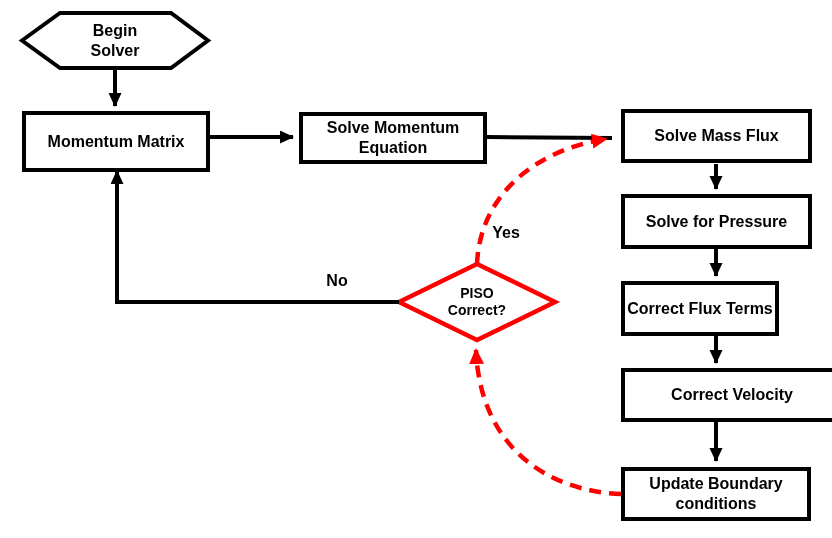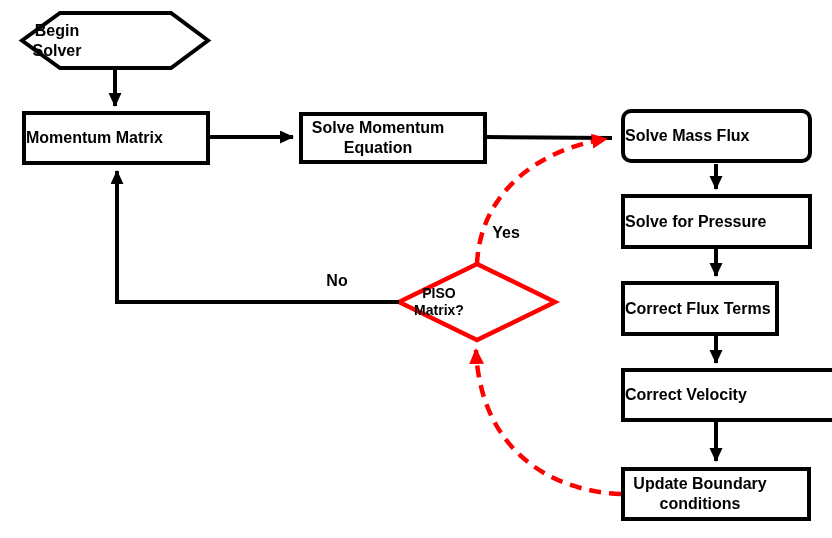--- a/index.html
+++ b/index.html
@@ -22,21 +22,21 @@
   .s-line{stroke:var(--line);stroke-width:4;fill:none;}
   .s-accent{stroke:var(--accent);stroke-width:4.5;fill:none;}
   .dashed{stroke-dasharray:12 8;}
   .shape-line{fill:var(--node_fill);stroke:var(--line);stroke-width:4;}
   .shape-accent{fill:var(--node_fill);stroke:var(--accent);stroke-width:4.5;}
   .fill-line{fill:var(--line);}
   .fill-accent{fill:var(--accent);}
   
   .node{
     position:absolute;
-    display:flex;align-items:center;
+    display:flex;align-items:center;justify-content:center;
     box-sizing:border-box;
     text-align:center;
     color:var(--text);
     font-weight:bold;
     font-size:16px;
     line-height:1.22;
   }
   .node.rect{
     background:var(--node_fill);
     border:4px solid var(--line);
@@ -83,48 +83,48 @@
     <path d="M399,302 L117,302 L117,171" class="s-line" marker-end="url(#mBlack)"></path>
 
     <path d="M477,264 C480,195 535,150 606,139" class="s-accent dashed" marker-end="url(#mRed)"></path>
     <path d="M621,494 C545,491 480,445 476,350" class="s-accent dashed" marker-end="url(#mRed)"></path>
   </svg>
 
   <div class="node overlay lbl-narrow-70" style="left:22px;top:13px;width:186px;height:55px;">
     <span>Begin Solver</span>
   </div>
 
-  <div class="node rect" style="left:22px;top:111px;width:188px;height:54px;">
+  <div class="node rect" style="left:22px;top:111px;width:188px;height:61px;">
     <span>Momentum Matrix</span>
   </div>
 
   <div class="node rect lbl-narrow-150" style="left:299px;top:112px;width:188px;height:52px;">
     <span>Solve Momentum Equation</span>
   </div>
 
-  <div class="node rect" style="left:621px;top:109px;width:191px;height:54px;border-radius:10px;">
+  <div class="node rect" style="left:621px;top:109px;width:191px;height:54px;">
     <span>Solve Mass Flux</span>
   </div>
 
   <div class="node rect" style="left:621px;top:194px;width:191px;height:55px;">
     <span>Solve for Pressure</span>
   </div>
 
   <div class="node rect" style="left:621px;top:281px;width:158px;height:55px;">
     <span>Correct Flux Terms</span>
   </div>
 
   <div class="node rect" style="left:621px;top:368px;width:222px;height:54px;">
     <span>Correct Velocity</span>
   </div>
 
   <div class="node rect lbl-narrow-150" style="left:621px;top:467px;width:190px;height:54px;">
     <span>Update Boundary conditions</span>
   </div>
 
   <div class="node overlay diamond-label lbl-narrow-80" style="left:399px;top:264px;width:156px;height:76px;">
-    <span>PISO Matrix?</span>
+    <span>PISO Correct?</span>
   </div>
 
   <div class="edge-label" style="left:482px;top:221px;width:48px;height:24px;">Yes</div>
   <div class="edge-label" style="left:313px;top:269px;width:48px;height:24px;">No</div>
 
 </div>
 
 </body></html>

